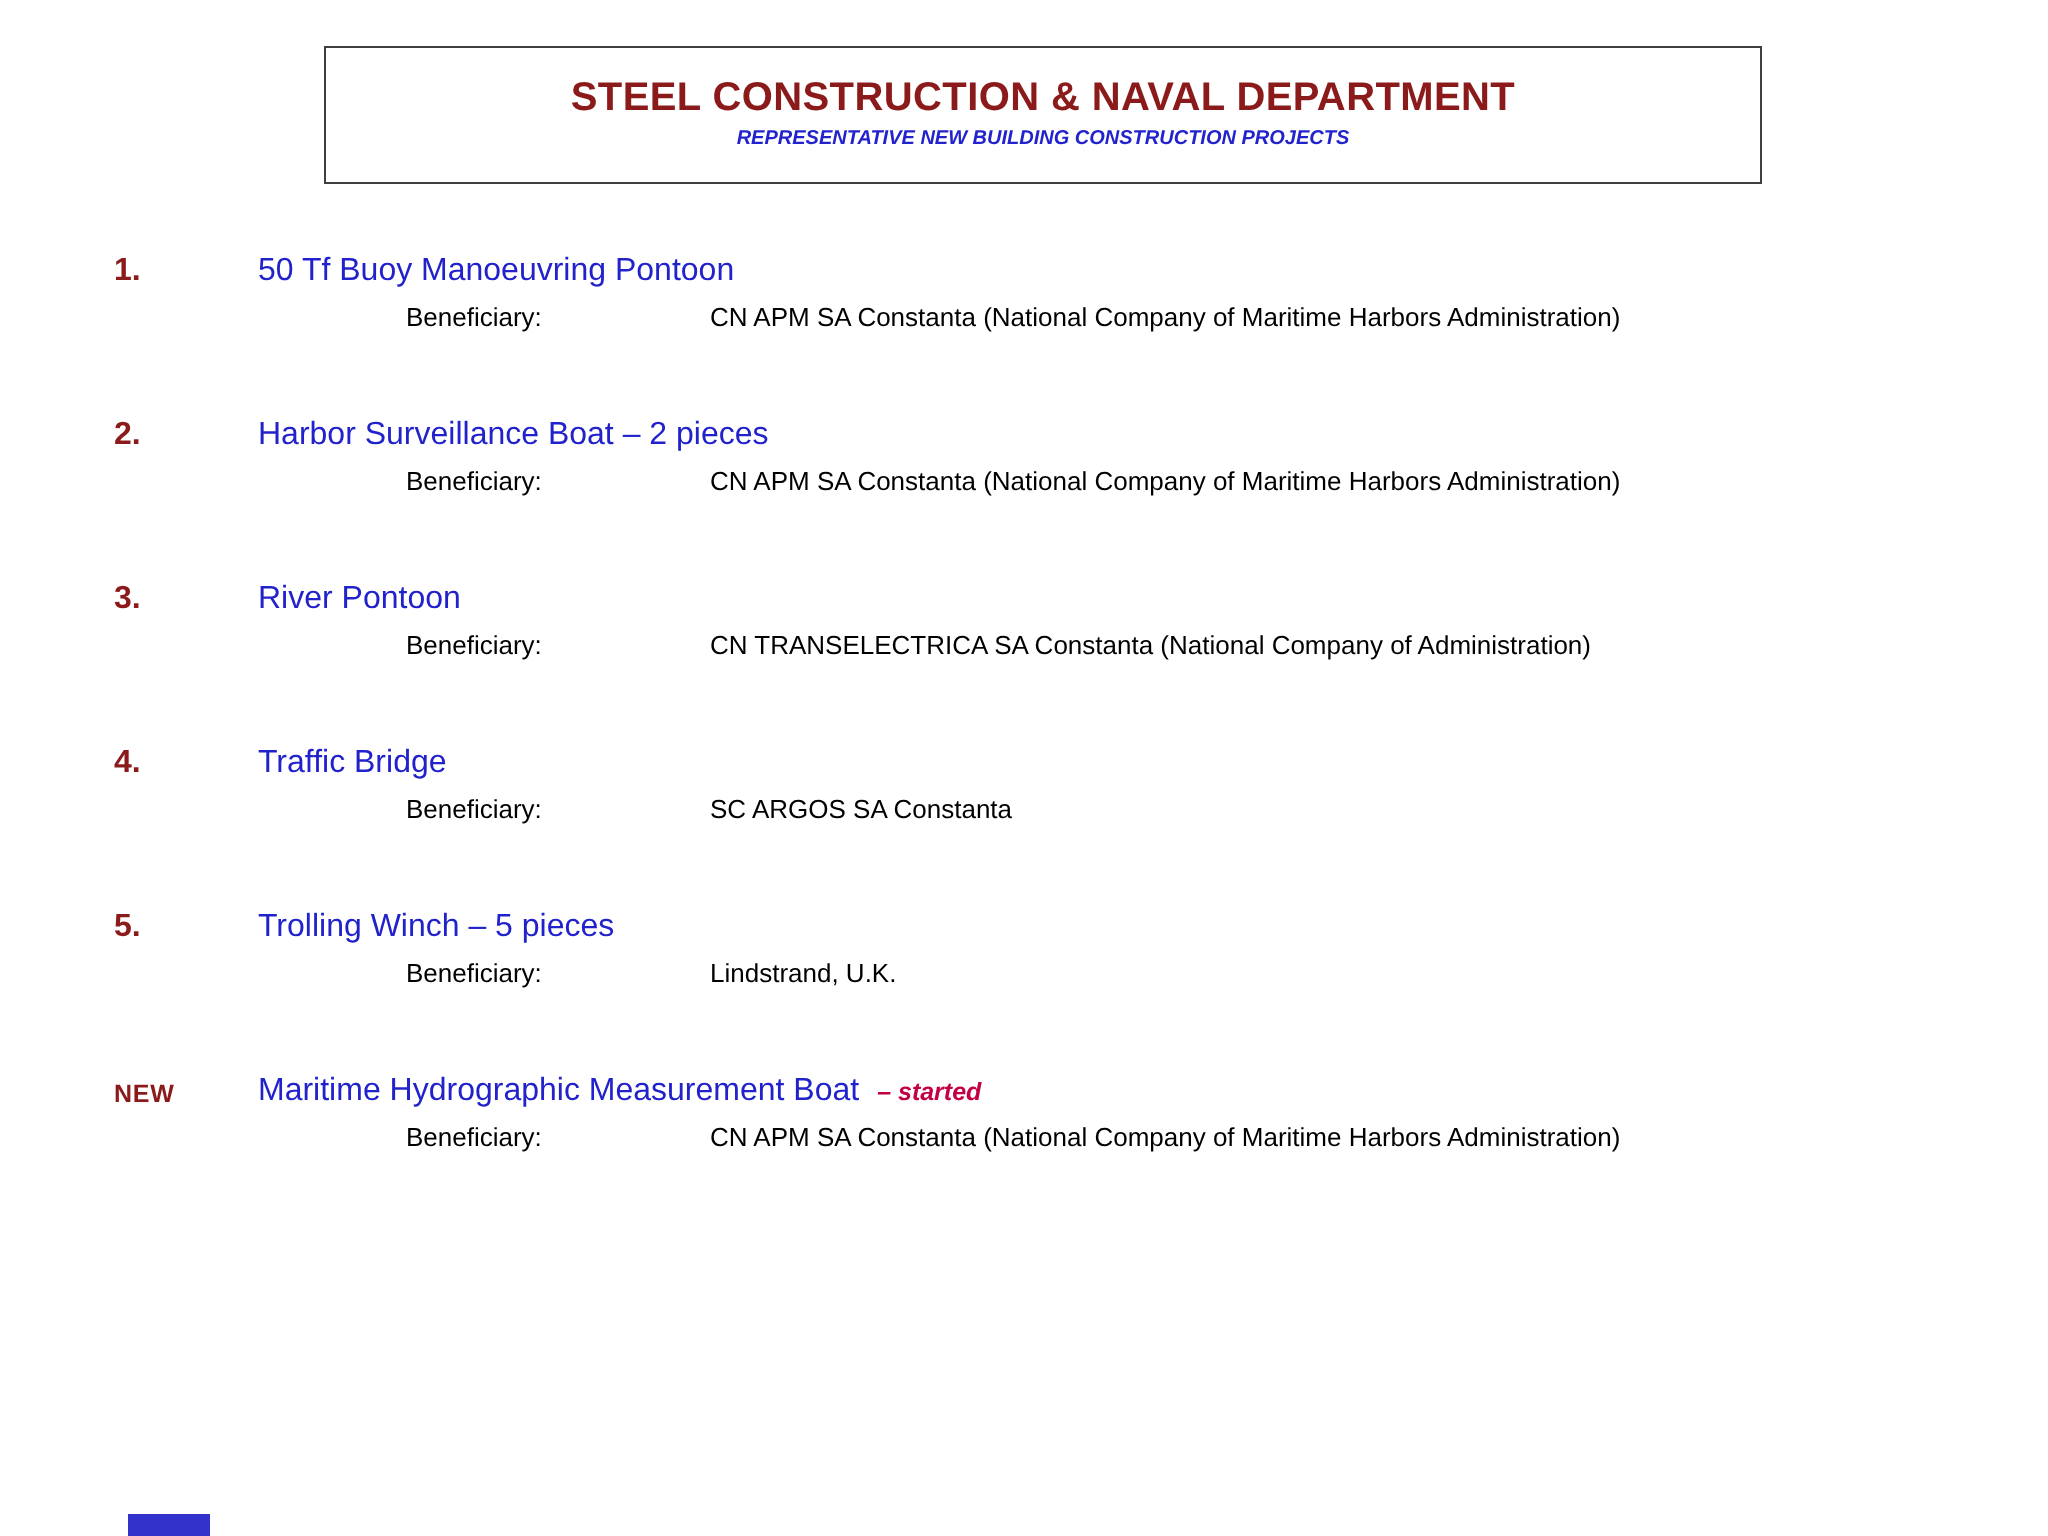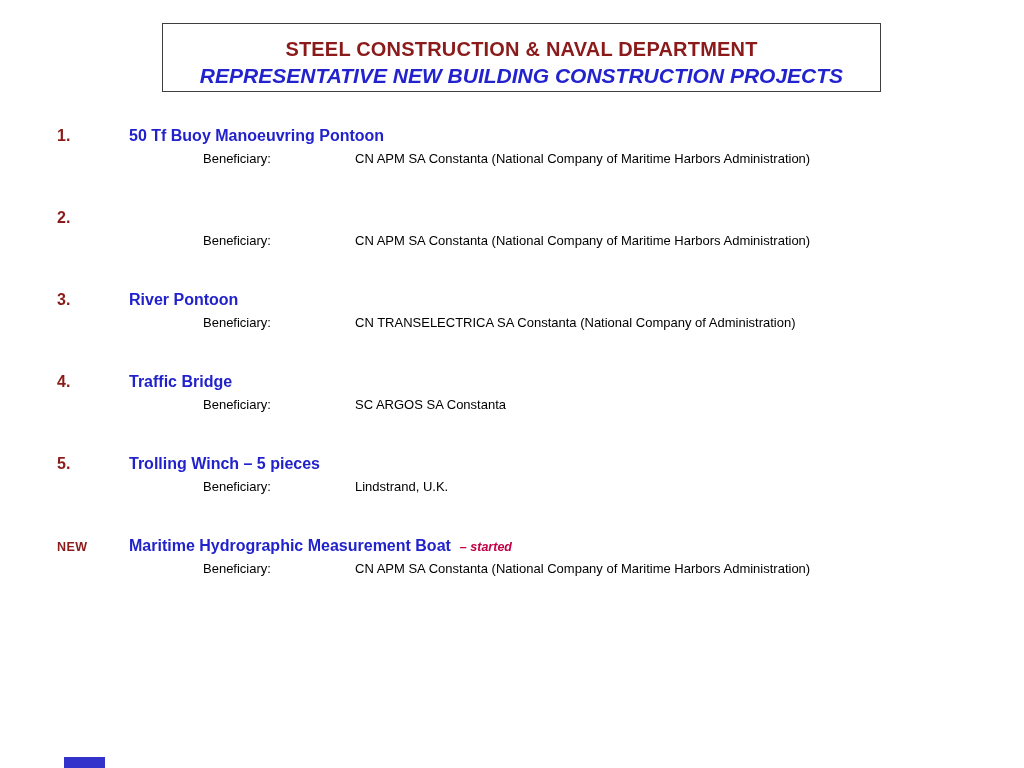--- a/index.html
+++ b/index.html
@@ -28,21 +28,21 @@
   }
   .header-title {
     margin-top: 14px;
     font-size: 20px;
     font-weight: bold;
     color: #8B1A1A;
     letter-spacing: 0.2px;
   }
   .header-subtitle {
     margin-top: 3px;
-    font-size: 21px;
+    font-size: 10px;
     font-weight: bold;
     font-style: italic;
     color: #2323CE;
   }
   .item {
     position: absolute;
     left: 0;
     width: 1024px;
     height: 60px;
   }
@@ -61,21 +61,21 @@
     letter-spacing: 0.4px;
   }
   .title-line {
     position: absolute;
     left: 129px;
     top: 0;
     white-space: nowrap;
   }
   .ptitle {
     font-size: 16px;
-    font-weight: bold;
+    font-weight: normal;
     color: #2222CC;
     text-align: center;
   }
   .psuffix {
     font-size: 12.5px;
     font-weight: bold;
     color: #C30045;
   }
   .psuffix:not(:empty) { margin-left: 9px; font-style: italic; }
   .ben-label {
@@ -115,20 +115,21 @@
 
   <div class="item" style="top:127px">
     <span class="marker">1.</span>
     <span class="title-line"><span class="ptitle">50 Tf Buoy Manoeuvring Pontoon</span><span class="psuffix"></span></span>
     <span class="ben-label">Beneficiary:</span>
     <span class="ben-value">CN APM SA Constanta (National Company of Maritime Harbors Administration)</span>
   </div>
 
   <div class="item" style="top:209px">
     <span class="marker">2.</span>
+    <span class="title-line"><span class="ptitle">Harbor Surveillance Boat – 2 pieces</span><span class="psuffix"></span></span>
     <span class="ben-label">Beneficiary:</span>
     <span class="ben-value">CN APM SA Constanta (National Company of Maritime Harbors Administration)</span>
   </div>
 
   <div class="item" style="top:291px">
     <span class="marker">3.</span>
     <span class="title-line"><span class="ptitle">River Pontoon</span><span class="psuffix"></span></span>
     <span class="ben-label">Beneficiary:</span>
     <span class="ben-value">CN TRANSELECTRICA SA Constanta (National Company of Administration)</span>
   </div>

